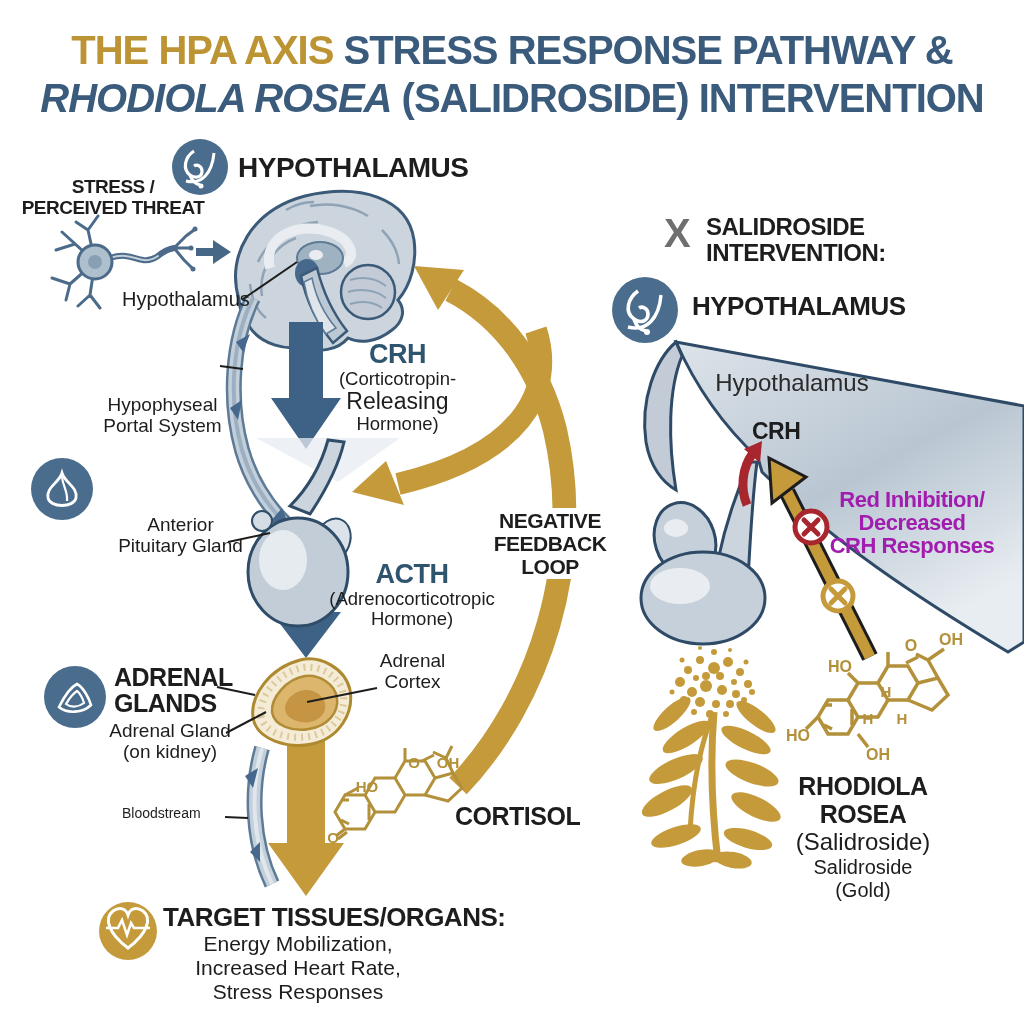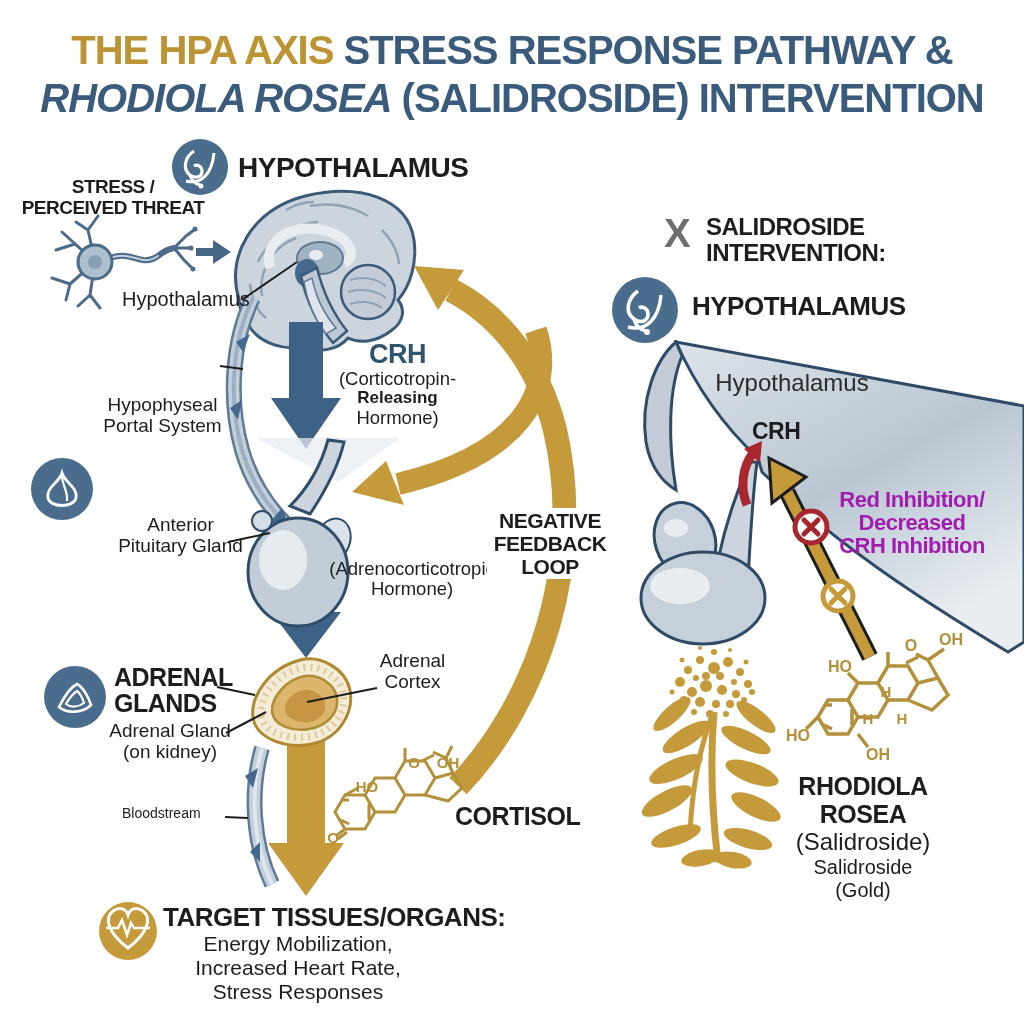--- a/index.html
+++ b/index.html
@@ -296,31 +296,32 @@
 <div class="lbl" style="left:122px;top:288px;font-size:20px;">Hypothalamus</div>
 
 <div class="lbl c small" style="left:100px;top:354px;width:125px;margin-top:40px;">
   <span style="display:block">Hypophyseal</span>
   <span style="display:block">Portal System</span>
 </div>
 
 <div class="lbl c" style="left:320px;top:339px;width:155px;">
   <span class="xb blue" style="display:block;font-size:27px;">CRH</span>
   <span style="display:block;font-size:18.5px;line-height:1.08;">(Corticotropin-</span>
-  <span style="display:block;font-size:17px;line-height:1.08;font-weight:bold;">Releasing</span>
+  <span style="display:block;font-size:23px;line-height:1.08;">Releasing</span>
   <span style="display:block;font-size:18.5px;line-height:1.08;">Hormone)</span>
 </div>
 
 
 <div class="lbl c small" style="left:103px;top:514px;width:155px;">
   <span style="display:block">Anterior</span>
   <span style="display:block">Pituitary Gland</span>
 </div>
 
 <div class="lbl c" style="left:322px;top:559px;width:180px;">
+  <span class="xb blue" style="display:block;font-size:27px;">ACTH</span>
   <span style="display:block;font-size:18.5px;line-height:1.08;">(Adrenocorticotropic</span>
   <span style="display:block;font-size:18.5px;line-height:1.08;">Hormone)</span>
 </div>
 
 <div class="lbl xb" style="left:114px;top:664px;font-size:25px;line-height:1.05;">
   <span style="display:block">ADRENAL</span>
   <span style="display:block">GLANDS</span>
 </div>
 
 <div class="lbl c small" style="left:95px;top:720px;width:150px;">
@@ -359,21 +360,21 @@
 
 <div class="lbl xb" style="left:692px;top:292px;font-size:26px;">HYPOTHALAMUS</div>
 
 <div class="lbl c" style="left:712px;top:370px;width:160px;font-size:24px;color:#2a2a2a;">Hypothalamus</div>
 
 <div class="lbl xb" style="left:752px;top:419px;font-size:23px;">CRH</div>
 
 <div class="lbl c xb redtxt" style="left:828px;top:489px;width:168px;font-size:22px;line-height:1.04;">
   <span style="display:block">Red Inhibition/</span>
   <span style="display:block">Decreased</span>
-  <span style="display:block">CRH Inhibition</span>
+  <span style="display:block">CRH Responses</span>
 </div>
 
 <div class="lbl c" style="left:763px;top:772px;width:200px;">
   <span class="xb" style="display:block;font-size:25px;">RHODIOLA ROSEA</span>
   <span style="display:block;font-size:24px;line-height:1.15;">(Salidroside)</span>
   <span style="display:block;font-size:20px;line-height:1.15;">Salidroside</span>
   <span style="display:block;font-size:20px;line-height:1.15;">(Gold)</span>
 </div>
 
 </div>

